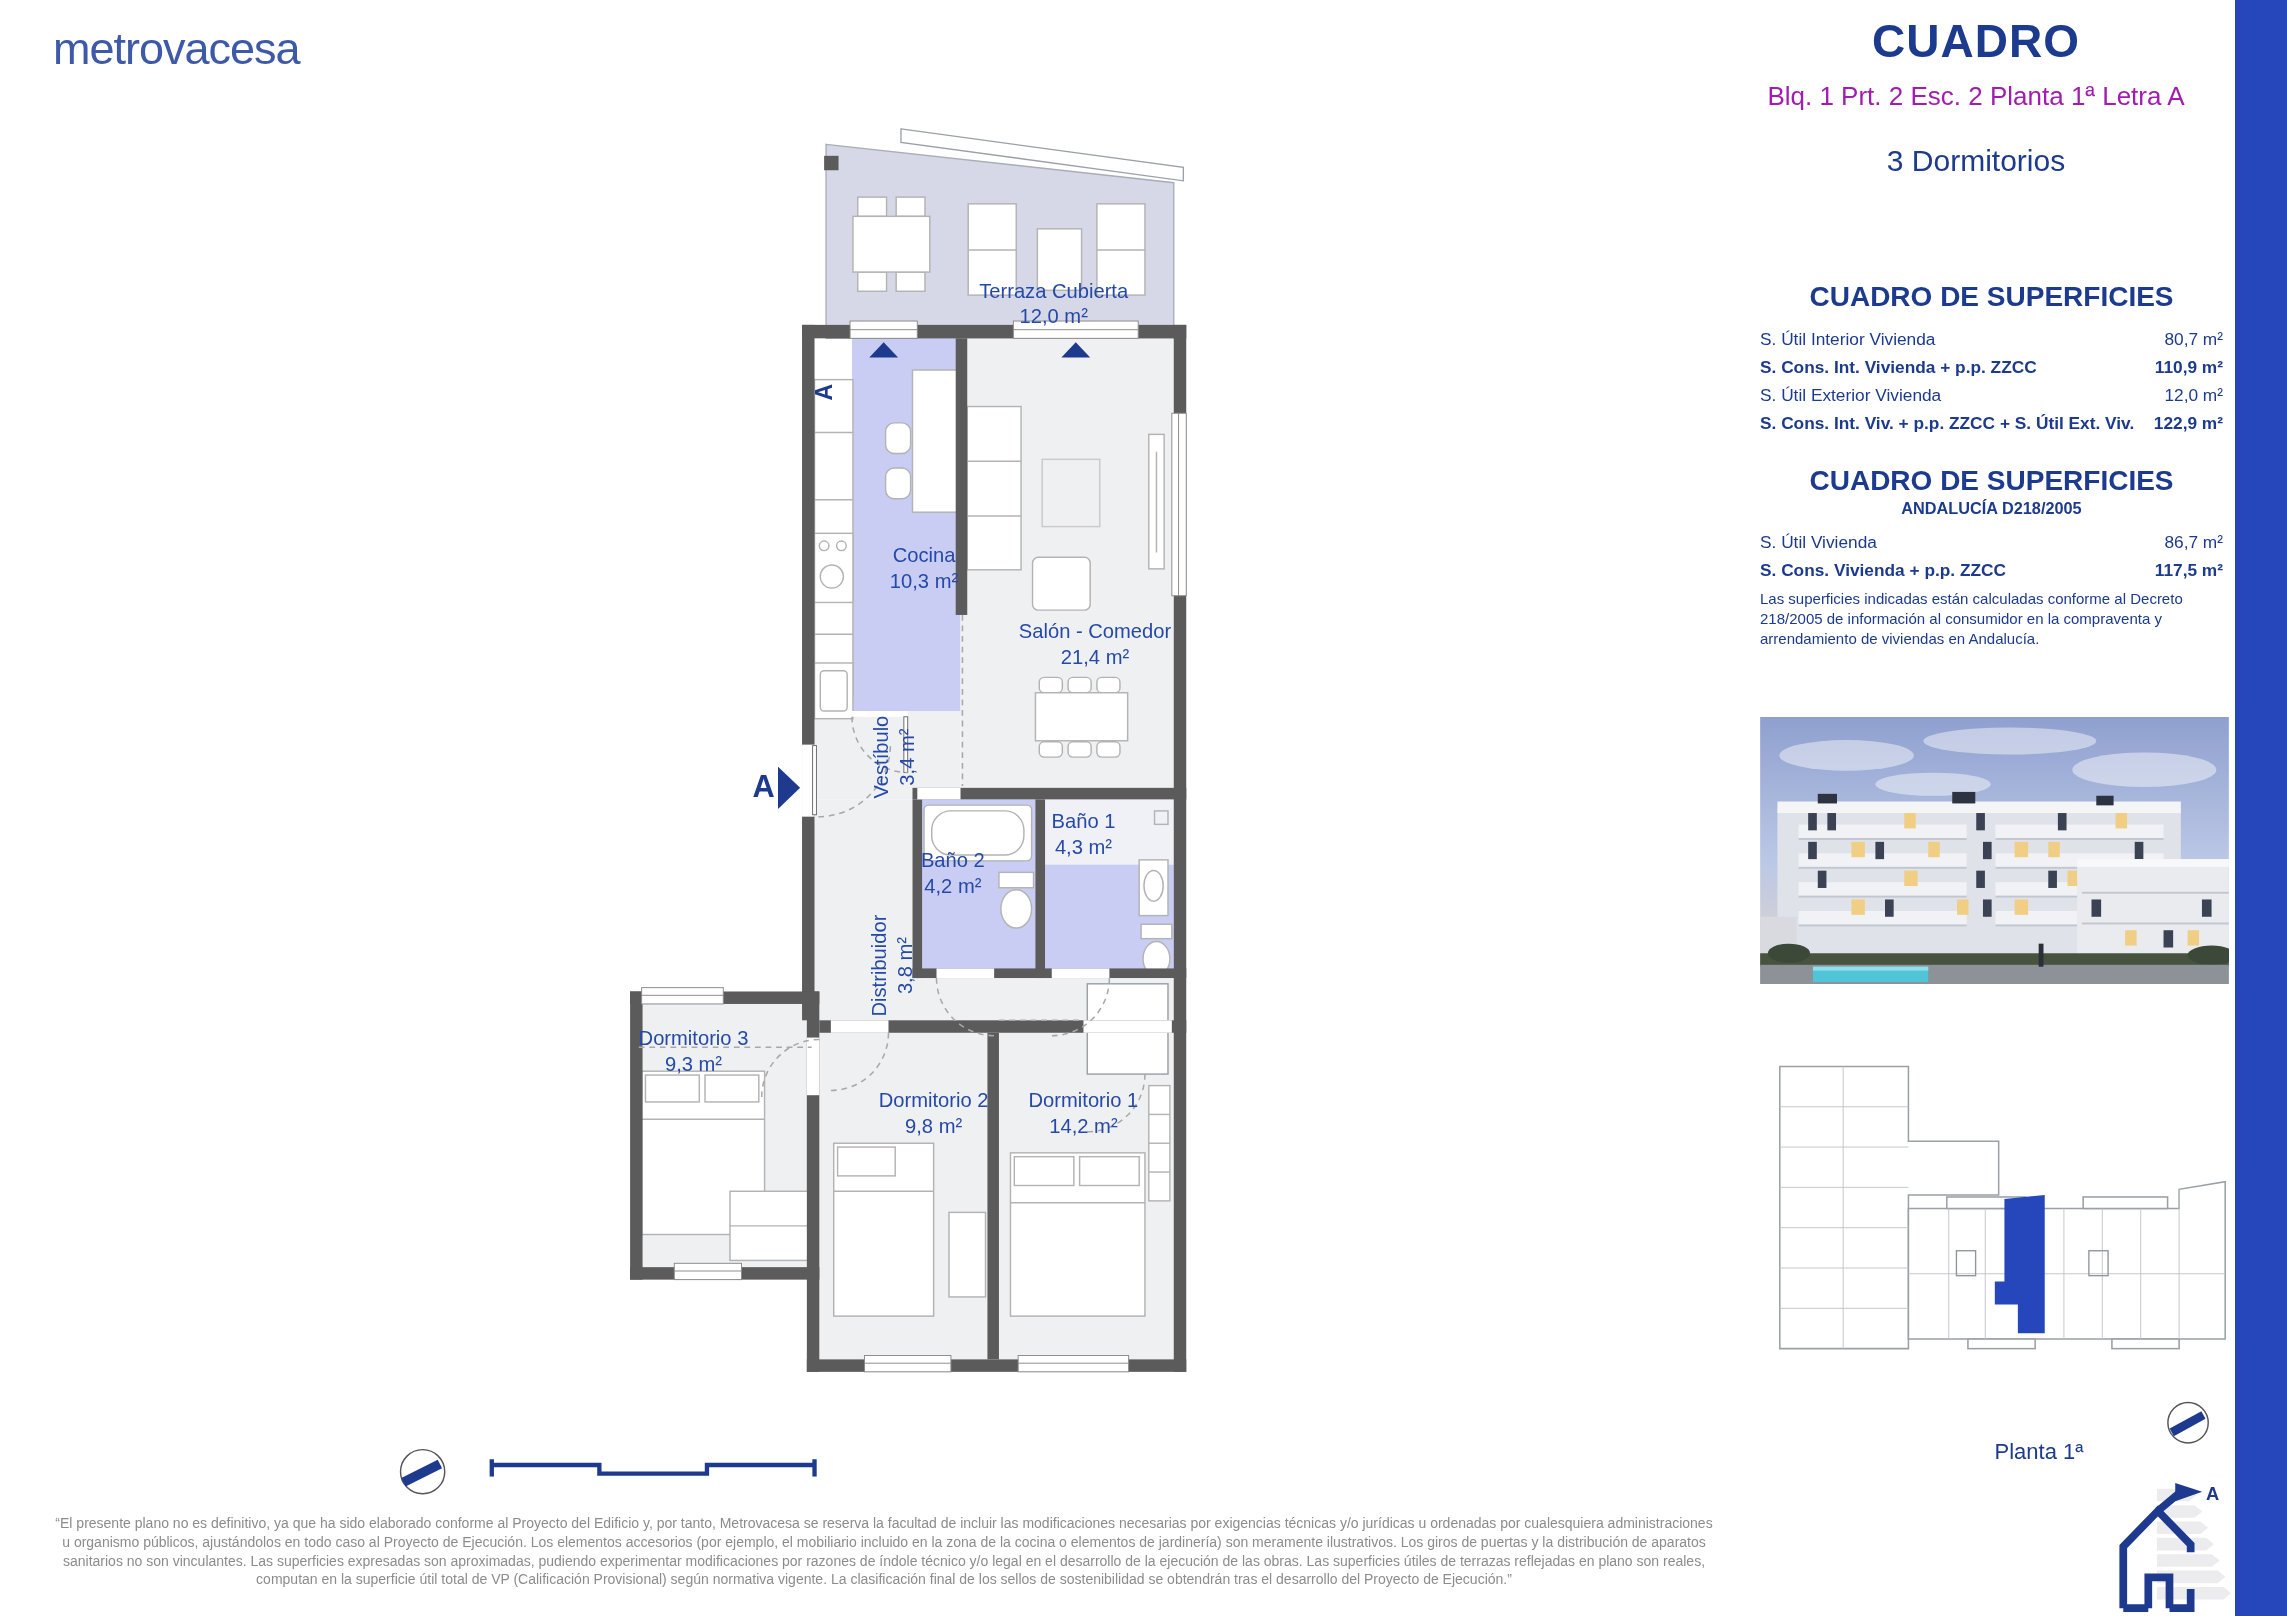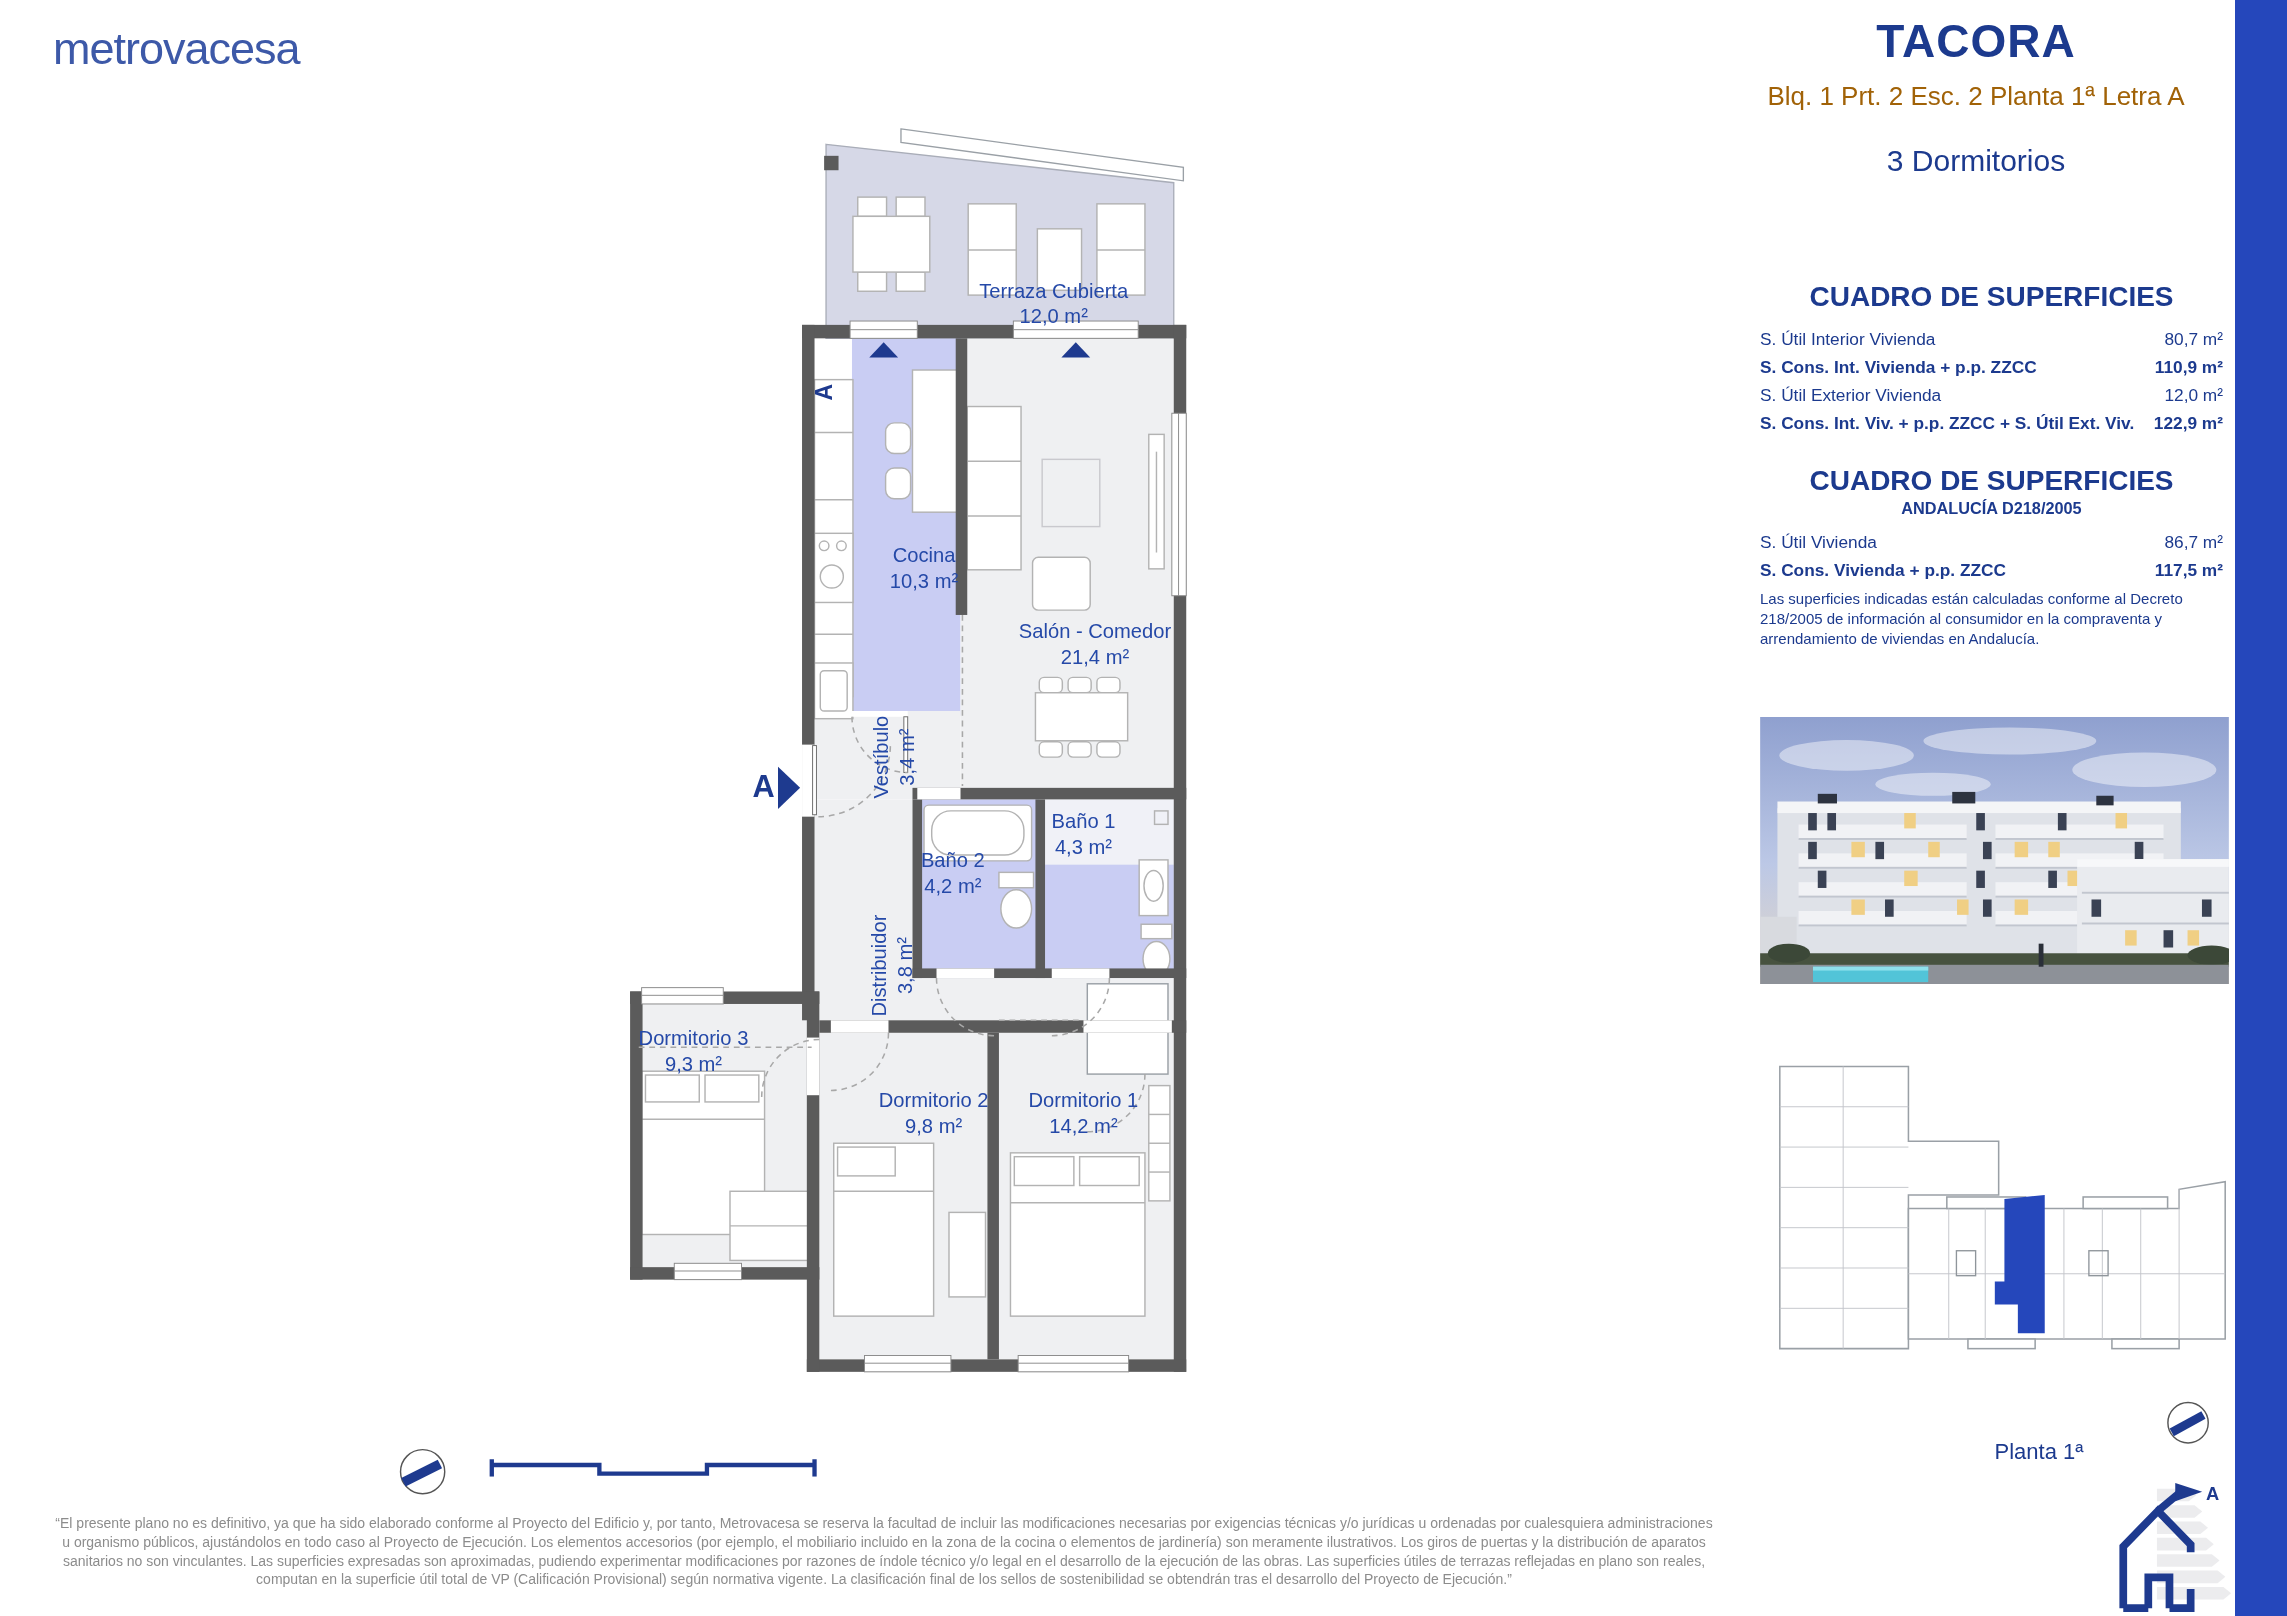--- a/index.html
+++ b/index.html
@@ -8,21 +8,21 @@
     font-family:"Liberation Sans",sans-serif;overflow:hidden;
   }
   .abs{position:absolute;}
   
   .mv-logo{left:53px;top:23px;font-size:45px;font-weight:normal;color:#3d59a8;letter-spacing:-1px;}
   
   .accent-bar{right:0;top:0;width:52px;height:1617px;background:#2547bb;}
   
   .title-block{left:1724px;top:15.4px;width:504px;text-align:center;color:#1c3a8e;}
   .title-line{font-size:46px;font-weight:bold;line-height:1.17;letter-spacing:1px;}
-  .subtitle{margin-top:11.5px;font-size:26px;color:#a16207;}
+  .subtitle{margin-top:11.5px;font-size:26px;color:#a21caf;}
   .bedrooms{margin-top:32px;font-size:30px;color:#1c3a8e;}
   
   .stable{left:1760px;width:463px;color:#1c3a8e;}
   .stable .ttl{text-align:center;font-size:28px;font-weight:bold;margin-bottom:11.5px;}
   .stable .sub{text-align:center;font-size:16.3px;font-weight:bold;margin-top:-9.6px;margin-bottom:9.6px;}
   .trow{display:flex;justify-content:space-between;font-size:17.3px;line-height:28px;}
   .trow.b{font-weight:bold;}
   .tnote{font-size:15px;line-height:1.34;margin-top:5.8px;}
   .t1{top:281px;} .t2{top:465px;}
   
@@ -46,21 +46,21 @@
 </head>
 <body>
 
 <div class="page">
 
   <div class="abs mv-logo">metrovacesa</div>
 
   <div class="abs accent-bar"></div>
 
   <div class="abs title-block">
-    <div class="title-line">TACORA</div>
+    <div class="title-line">CUADRO</div>
     <div class="subtitle">Blq. 1 Prt. 2 Esc. 2 Planta 1ª Letra A</div>
     <div class="bedrooms">3 Dormitorios</div>
   </div>
 
   <div class="abs stable t1">
     <div class="ttl">CUADRO DE SUPERFICIES</div>
     <div class="trow">
       <span>S. Útil Interior Vivienda</span>
       <span>80,7 m²</span>
     </div>

